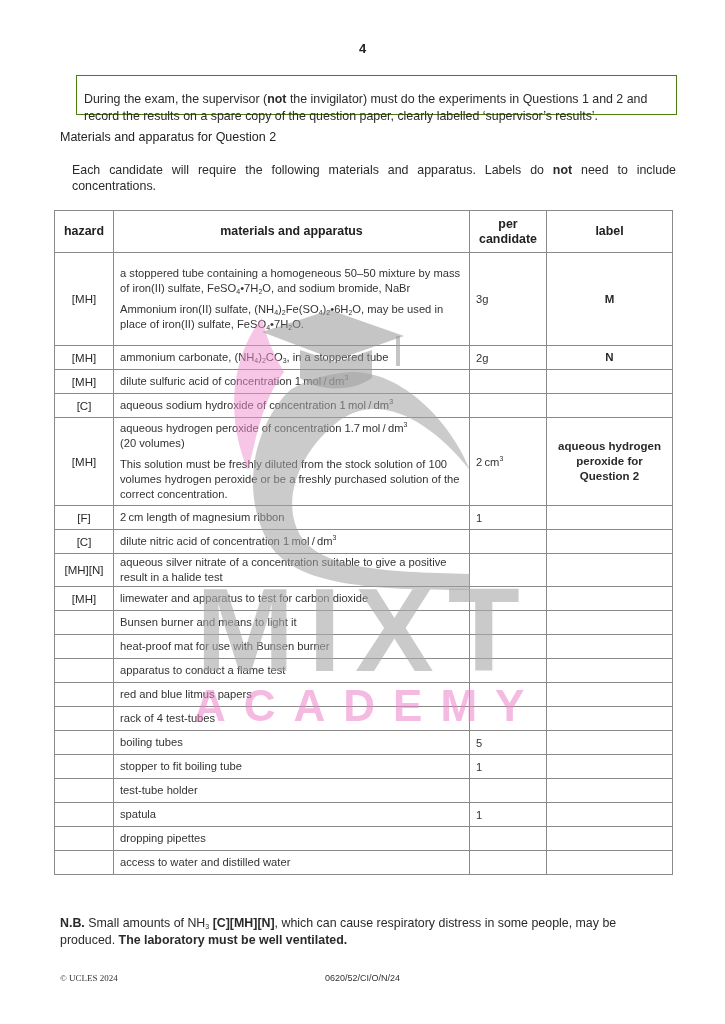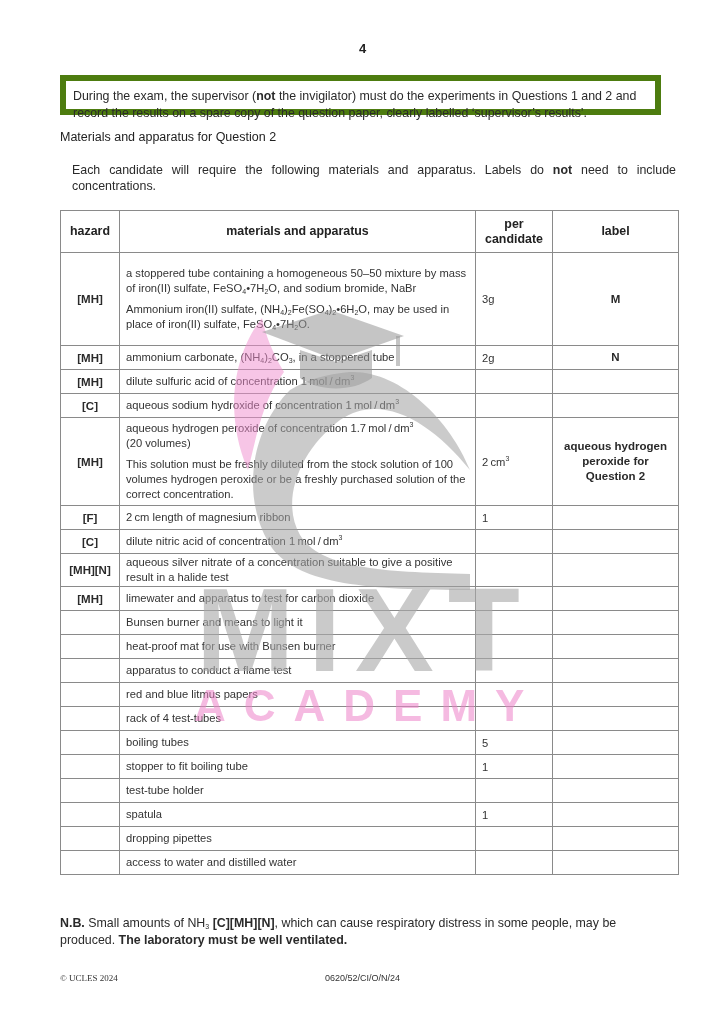--- a/index.html
+++ b/index.html
@@ -5,44 +5,43 @@
   html, body { margin: 0; padding: 0; background: #ffffff; }
   body {
     width: 725px; height: 1024px; position: relative; overflow: hidden;
     font-family: "Liberation Sans", sans-serif; color: #222222;
   }
   .page-number {
     position: absolute; top: 41px; left: 0; width: 725px; text-align: center;
     font-size: 13px; font-weight: bold;
   }
   .notice-box {
-    position: absolute; left: 60px; top: 75px; width: 601px; height: 40px;
-    border: 6px solid #4d7c0f; box-sizing: border-box;
-    padding: 7px 6px 0 7px; font-size: 12.4px; line-height: 17px; color: #2a2a2a;
+    position: absolute; left: 76px; top: 75px; width: 601px; height: 40px;
+    border: 1px solid #4d7c0f; box-sizing: border-box;
+    padding: 15px 6px 0 7px; font-size: 12.4px; line-height: 17px; color: #2a2a2a;
   }
   .section-heading {
     position: absolute; left: 60px; top: 130px; font-size: 12.5px; font-weight: normal;
   }
   .intro {
     position: absolute; left: 72px; top: 162px; width: 604px;
     font-size: 12.4px; line-height: 16px; text-align: justify; color: #2a2a2a;
   }
   table.materials {
     position: absolute; left: 54px; top: 210px; width: 618px;
     border-collapse: collapse; font-size: 11.2px; color: #333333;
     table-layout: fixed;
-    margin-left: 6px;
   }
   table.materials th, table.materials td {
     border: 1px solid #8a8a8a; padding: 0 6px; vertical-align: middle;
   }
   table.materials th {
     font-size: 12.4px; font-weight: bold; text-align: center; height: 41px; line-height: 15px; color: #222;
   }
-  td.hz { text-align: center; font-weight: bold; font-size: 11.5px; color: #2a2a2a; }
+  td.hz { text-align: center; font-weight: normal; font-size: 11.5px; color: #2a2a2a; }
   td.mat { text-align: left; line-height: 15px; }
   td.qty { }
   td.lbl { text-align: center; font-weight: bold; font-size: 11.5px; line-height: 15px; color: #2a2a2a; }
   tr.r24 td { height: 23px; }
   .para-gap { display: block; height: 6px; }
   sub, sup { font-size: 7px; line-height: 0; }
   sub { vertical-align: -2px; }
   sup { vertical-align: 5px; }
   .nb {
     position: absolute; left: 60px; top: 915px; width: 606px;

